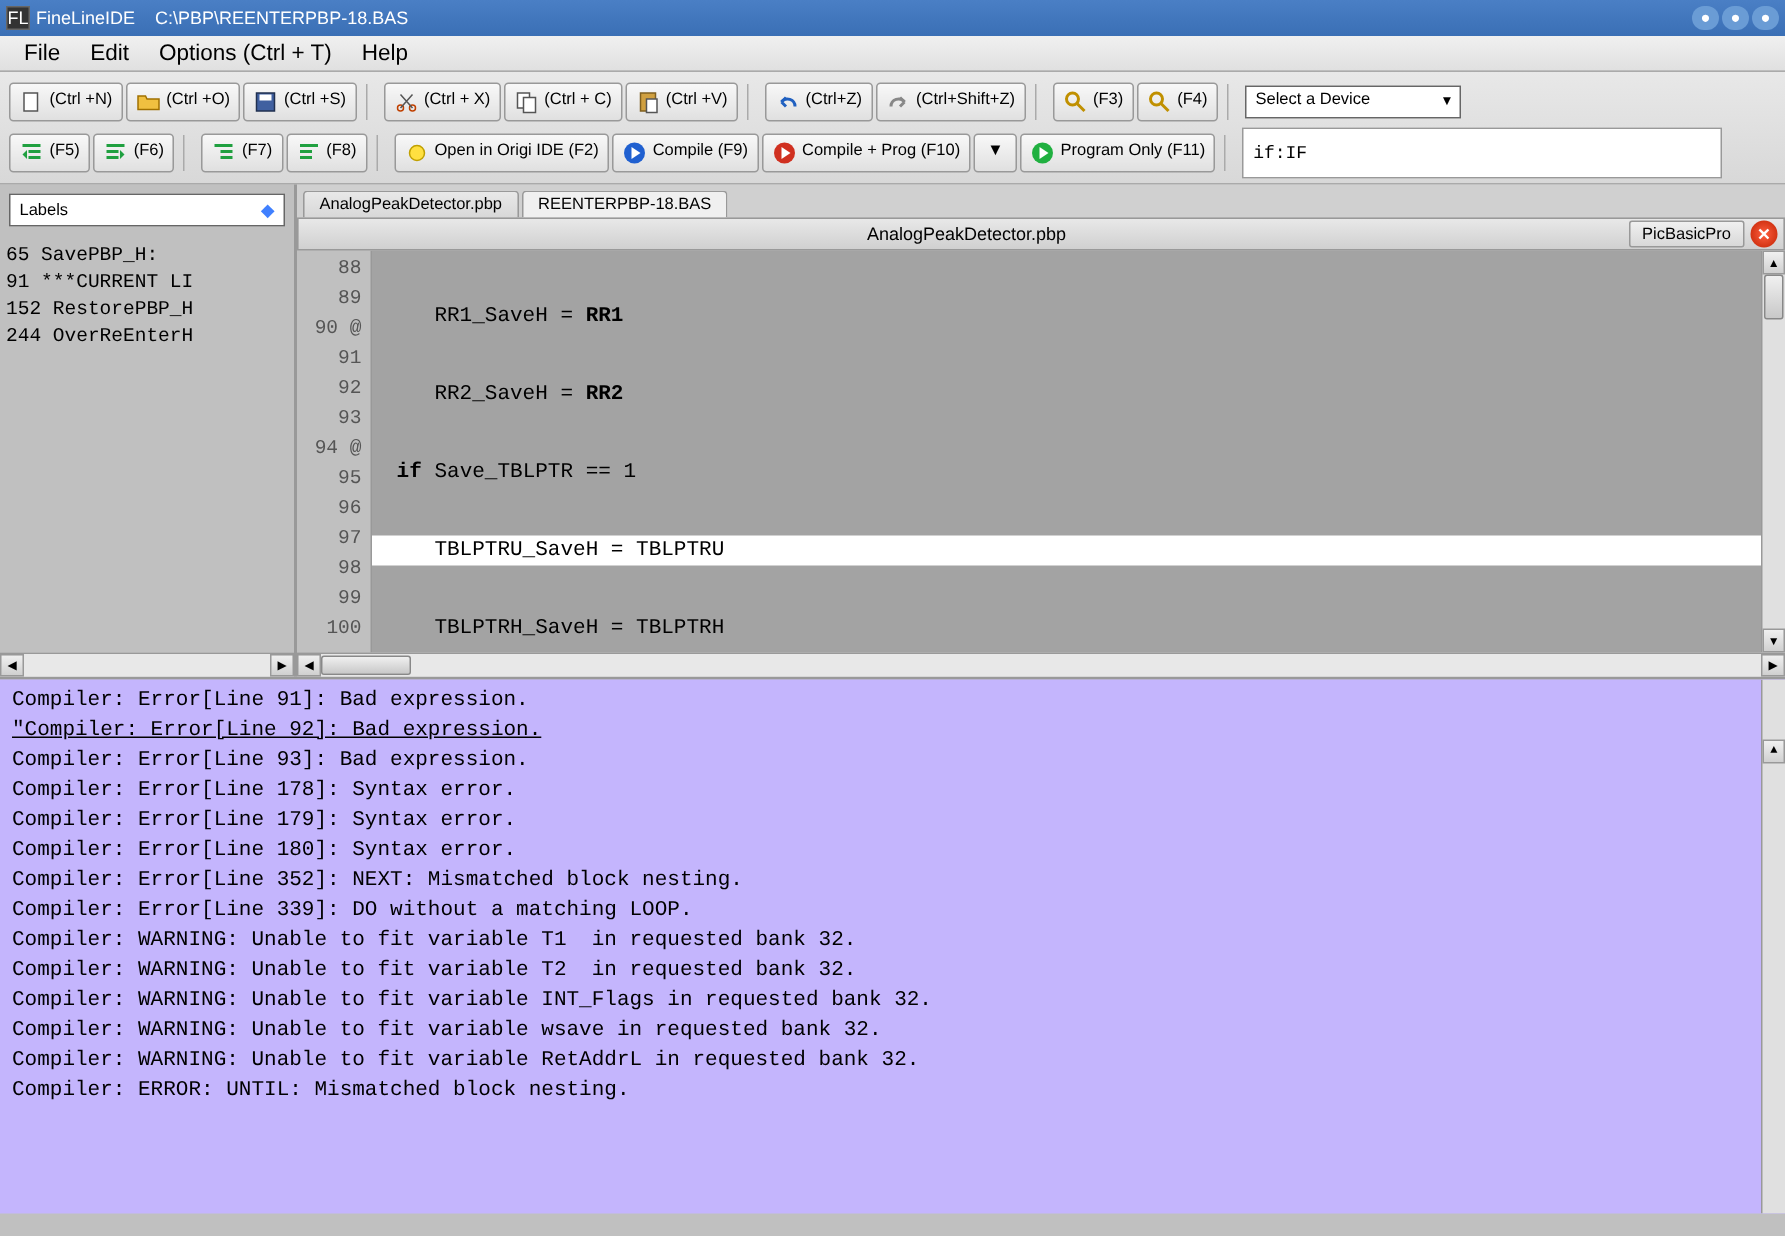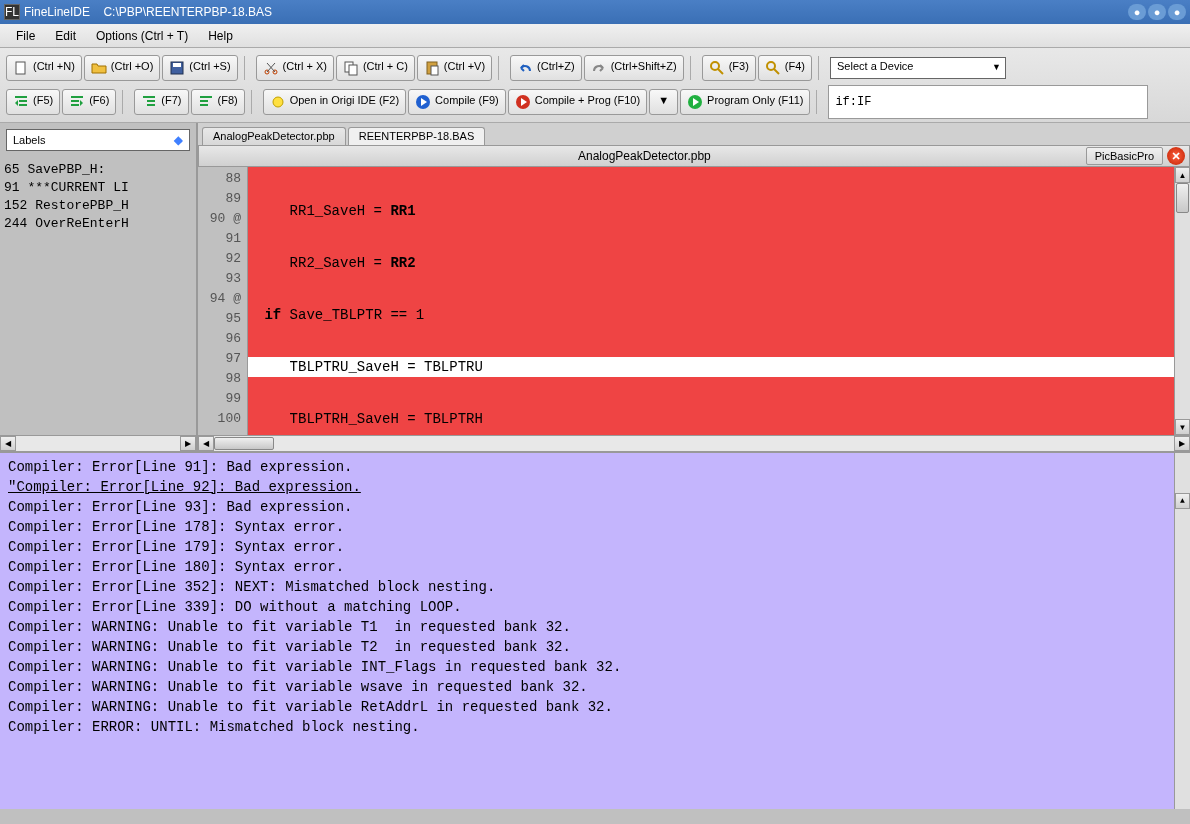--- a/index.html
+++ b/index.html
@@ -3,47 +3,47 @@
 <meta charset="utf-8">
 <style>
 * { margin: 0; padding: 0; box-sizing: border-box; }
 body { font-family: Tahoma, Arial, sans-serif; font-size: 11px; background: #c0c0c0; overflow: hidden; width: 1190px; height: 824px; }
 .titlebar { background: linear-gradient(to bottom, #4a7fc5, #3a6fb5); height: 24px; display: flex; align-items: center; color: #fff; padding: 0 4px; }
 .titlebar .app-icon { width: 16px; height: 16px; background: #333; border: 1px solid #666; margin-right: 4px; display: flex; align-items: center; justify-content: center; font-size: 12px; color: #fff; }
 .titlebar .title { flex: 1; font-size: 12px; }
 .titlebar .win-btns { display: flex; gap: 2px; }
 .titlebar .win-btn { width: 18px; height: 16px; background: #6a9cd5; border-radius: 8px; display: flex; align-items: center; justify-content: center; cursor: pointer; }
 .menubar { background: linear-gradient(to bottom, #f0f0f0, #e0e0e0); height: 24px; display: flex; align-items: center; padding: 0 6px; border-bottom: 1px solid #aaa; }
-.menubar .menu-item { padding: 3px 10px; cursor: pointer; font-size: 12px; }
+.menubar .menu-item { padding: 3px 10px; cursor: pointer; font-size: 15px; }
 .toolbar { background: linear-gradient(to bottom, #e8e8e8, #d8d8d8); padding: 4px 6px; display: flex; align-items: center; gap: 2px; border-bottom: 1px solid #aaa; flex-wrap: wrap; }
 .toolbar-row { display: flex; align-items: center; gap: 2px; width: 100%; height: 32px; }
 .tb-btn { background: linear-gradient(to bottom, #f8f8f8, #e0e0e0); border: 1px solid #999; border-radius: 3px; padding: 4px 6px; display: flex; align-items: flex-start; gap: 4px; cursor: pointer; height: 26px; font-size: 11px; }
 .tb-btn .icon { width: 16px; height: 16px; display: flex; align-items: center; justify-content: center; }
 .tb-sep { width: 6px; height: 24px; border-left: 1px solid #aaa; margin: 0 4px; }
-.device-combo { background: #fff; border: 1px solid #666; padding: 2px 20px 2px 6px; height: 22px; width: 176px; position: relative; font-size: 11px; }
+.device-combo { background: #fff; border: 1px solid #666; padding: 2px 20px 2px 6px; height: 22px; width: 144px; position: relative; font-size: 11px; }
 .device-combo::after { content: '▼'; position: absolute; right: 4px; top: 4px; font-size: 9px; }
 .if-input { background: #fff; border: 1px solid #999; padding: 2px 6px; height: 34px; width: 320px; font-family: 'Courier New', monospace; font-size: 12px; }
 .main-area { display: flex; height: 330px; border-bottom: 2px solid #999; }
 .left-panel { width: 198px; background: #c0c0c0; border-right: 2px solid #999; display: flex; flex-direction: column; }
 .labels-combo { background: #fff; border: 1px solid #666; margin: 6px; padding: 2px 6px; height: 22px; display: flex; align-items: center; justify-content: space-between; }
 .labels-combo .diamond { color: #4080ff; font-size: 12px; }
 .labels-list { flex: 1; background: #c0c0c0; padding: 4px; font-family: 'Courier New', monospace; font-size: 13px; overflow: hidden; }
 .labels-list div { white-space: nowrap; line-height: 18px; }
 .left-scroll { height: 16px; background: #e0e0e0; border-top: 1px solid #999; display: flex; }
 .left-scroll .sb-btn { width: 16px; background: linear-gradient(#f0f0f0,#d0d0d0); border: 1px solid #999; display: flex; align-items: center; justify-content: center; font-size: 8px; }
 .left-scroll .sb-track { flex: 1; background: #e8e8e8; }
 .right-panel { flex: 1; display: flex; flex-direction: column; }
 .tabs { display: flex; background: #d0d0d0; height: 22px; padding-left: 4px; padding-top: 4px; }
 .tab { background: linear-gradient(to bottom, #e8e8e8, #d8d8d8); border: 1px solid #999; border-bottom: none; padding: 2px 10px; font-size: 11px; cursor: pointer; border-radius: 3px 3px 0 0; margin-right: 2px; }
 .tab.active { background: #f0f0f0; }
 .editor-header { background: linear-gradient(to bottom, #e8e8e8, #d0d0d0); height: 22px; display: flex; align-items: center; border: 1px solid #999; padding: 0 4px; }
 .editor-header .fname { flex: 1; text-align: center; font-size: 12px; }
 .editor-header .lang-btn { background: linear-gradient(#f0f0f0,#d8d8d8); border: 1px solid #999; padding: 2px 8px; font-size: 11px; border-radius: 2px; }
 .editor-header .close-btn { width: 18px; height: 18px; background: radial-gradient(#ff6040,#c02000); border-radius: 50%; margin-left: 4px; display: flex; align-items: center; justify-content: center; color: #fff; font-weight: bold; }
-.code-area { flex: 1; display: flex; background: #ef4444; overflow: hidden; position: relative; }
+.code-area { flex: 1; display: flex; background: #a3a3a3; overflow: hidden; position: relative; }
 .gutter { width: 50px; background: #c0c0c0; border-right: 1px solid #999; text-align: right; padding: 2px 6px 2px 2px; font-family: 'Courier New', monospace; font-size: 13px; color: #555; }
 .gutter div { line-height: 20px; }
 .code-lines { flex: 1; font-family: 'Courier New', monospace; font-size: 14px; padding: 2px 0; overflow: hidden; white-space: pre; }
 .code-lines div { line-height: 20px; padding-left: 8px; }
 .code-lines .hl { background: #fff; }
 .vscroll { width: 16px; background: #e0e0e0; border-left: 1px solid #999; position: relative; }
 .vscroll .sb-btn { height: 16px; background: linear-gradient(#f0f0f0,#d0d0d0); border: 1px solid #999; display: flex; align-items: center; justify-content: center; font-size: 8px; }
 .vscroll .thumb { position: absolute; top: 16px; left: 1px; width: 13px; height: 30px; background: linear-gradient(#f0f0f0,#c8c8c8); border: 1px solid #888; border-radius: 2px; }
 .hscroll { height: 16px; background: #e0e0e0; border-top: 1px solid #999; display: flex; }
 .hscroll .sb-btn { width: 16px; background: linear-gradient(#f0f0f0,#d0d0d0); border: 1px solid #999; display: flex; align-items: center; justify-content: center; font-size: 8px; }

